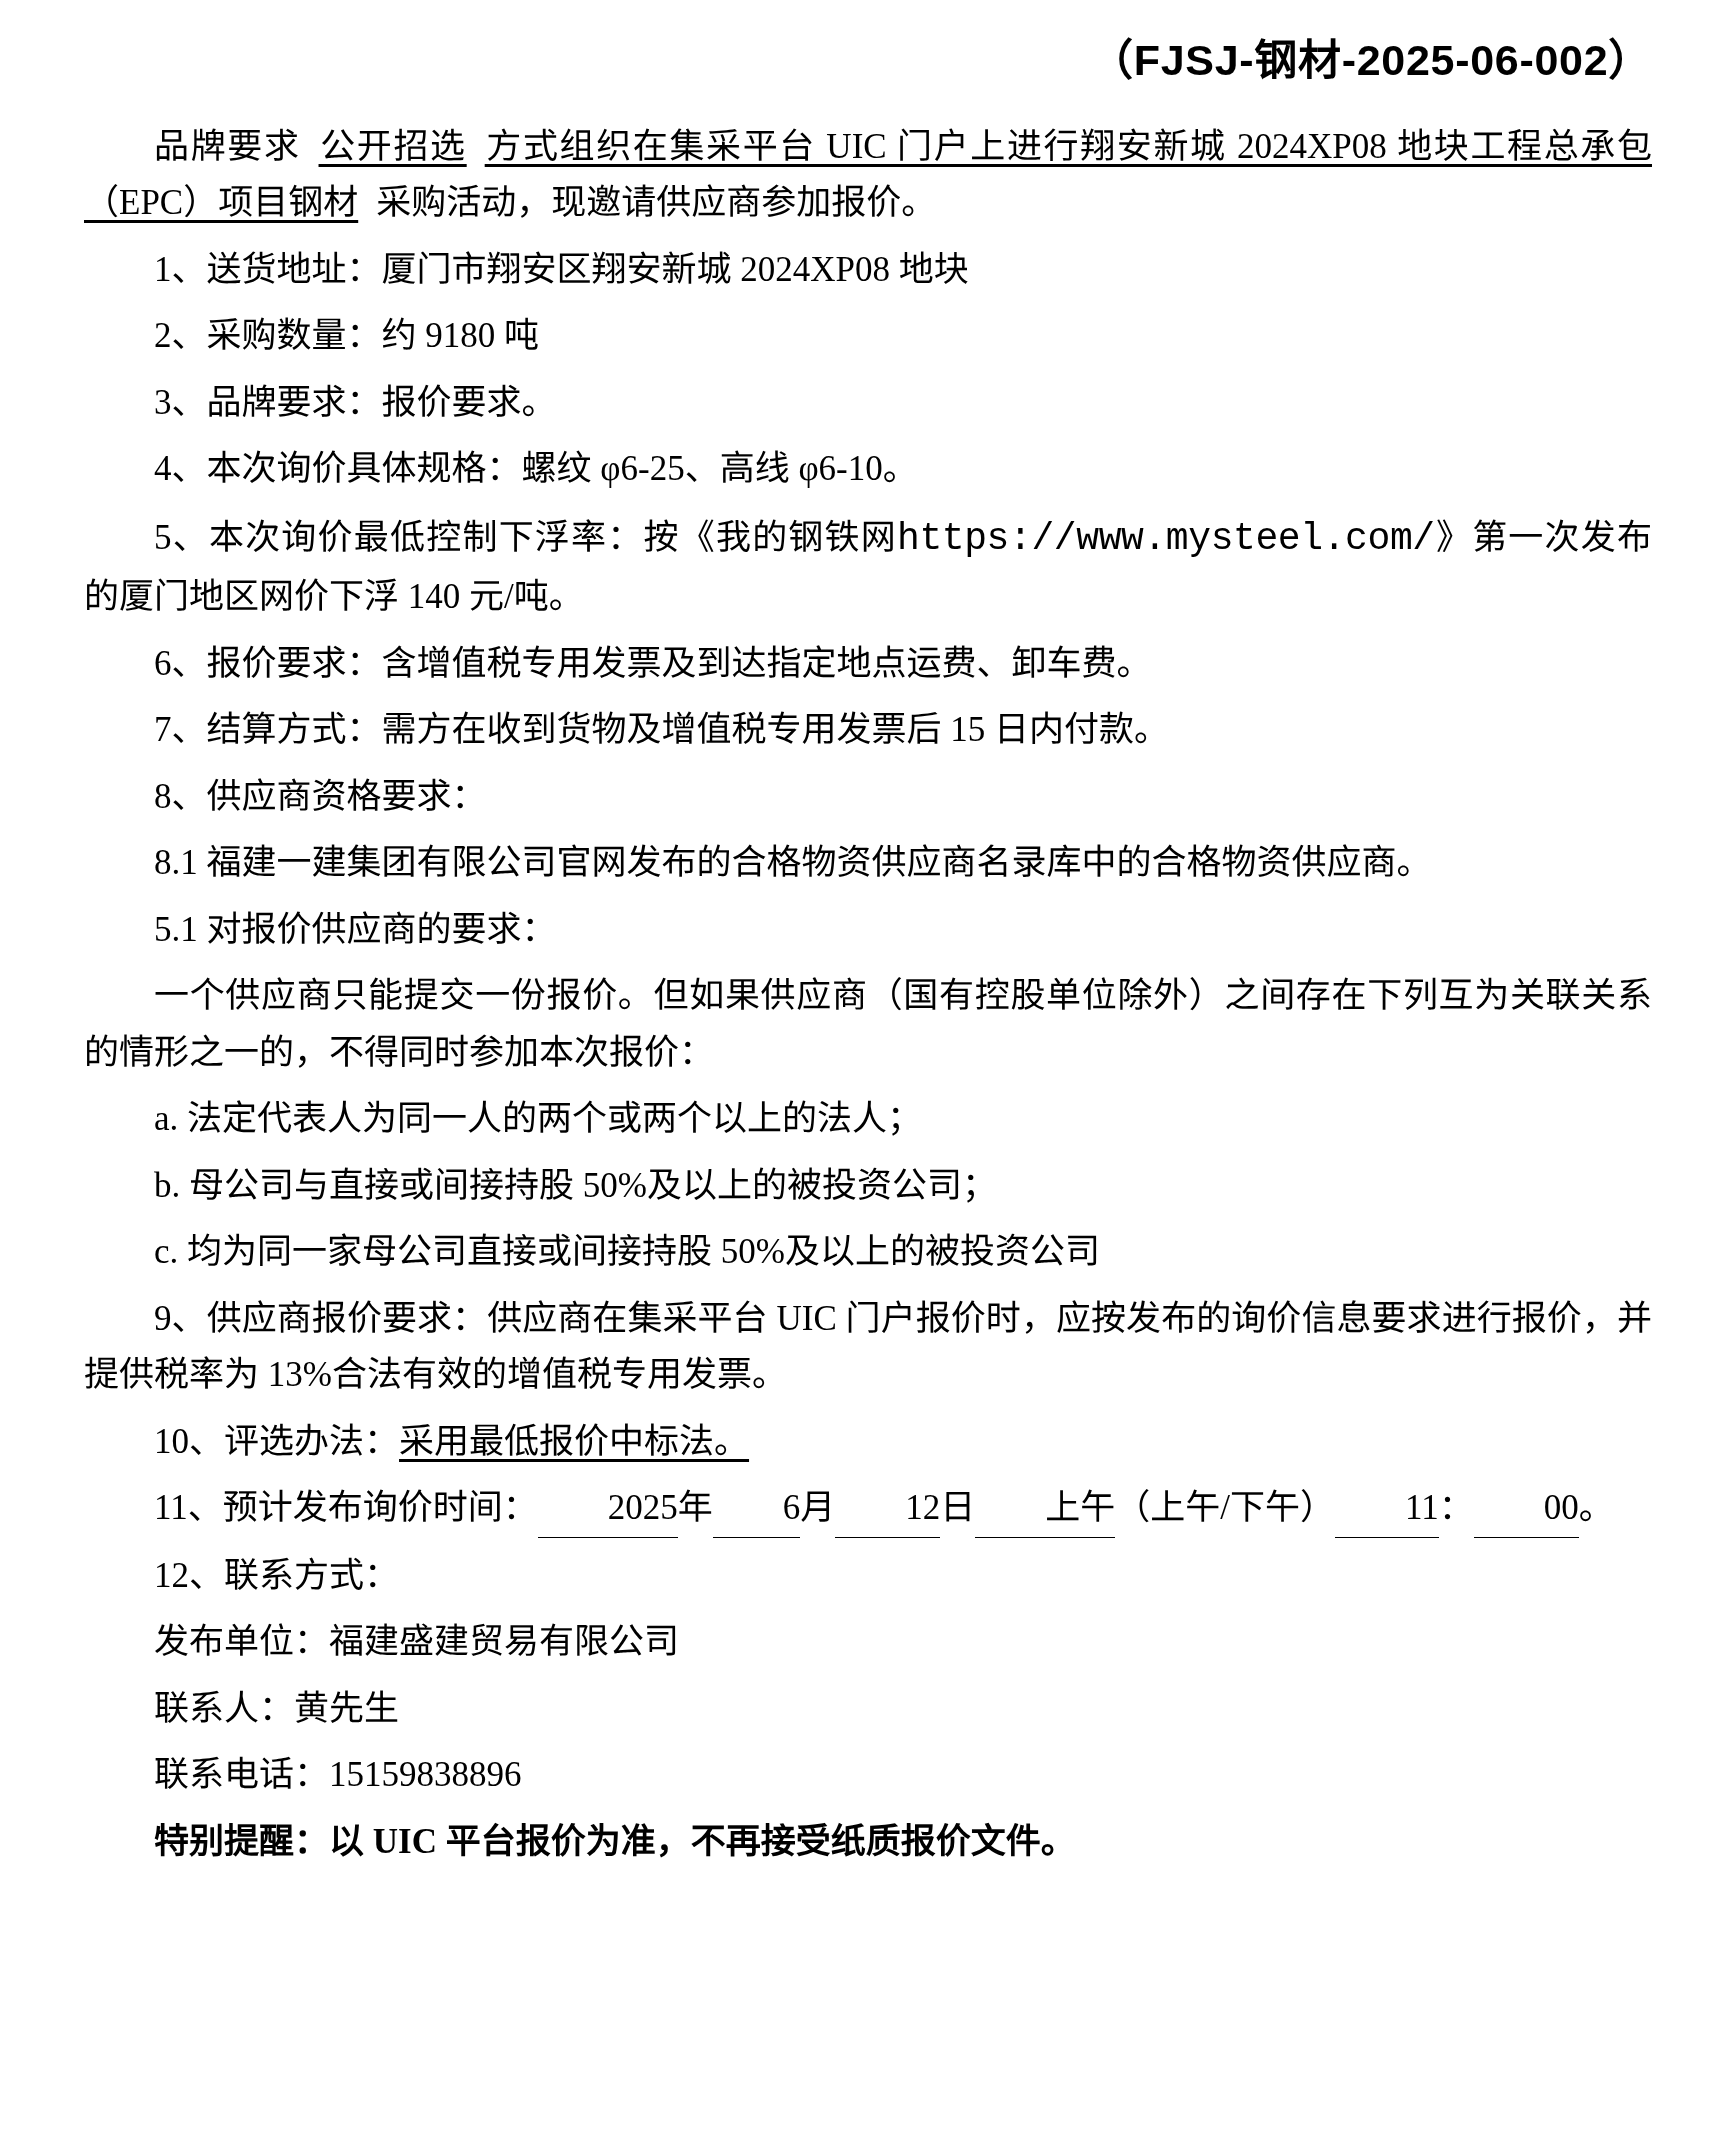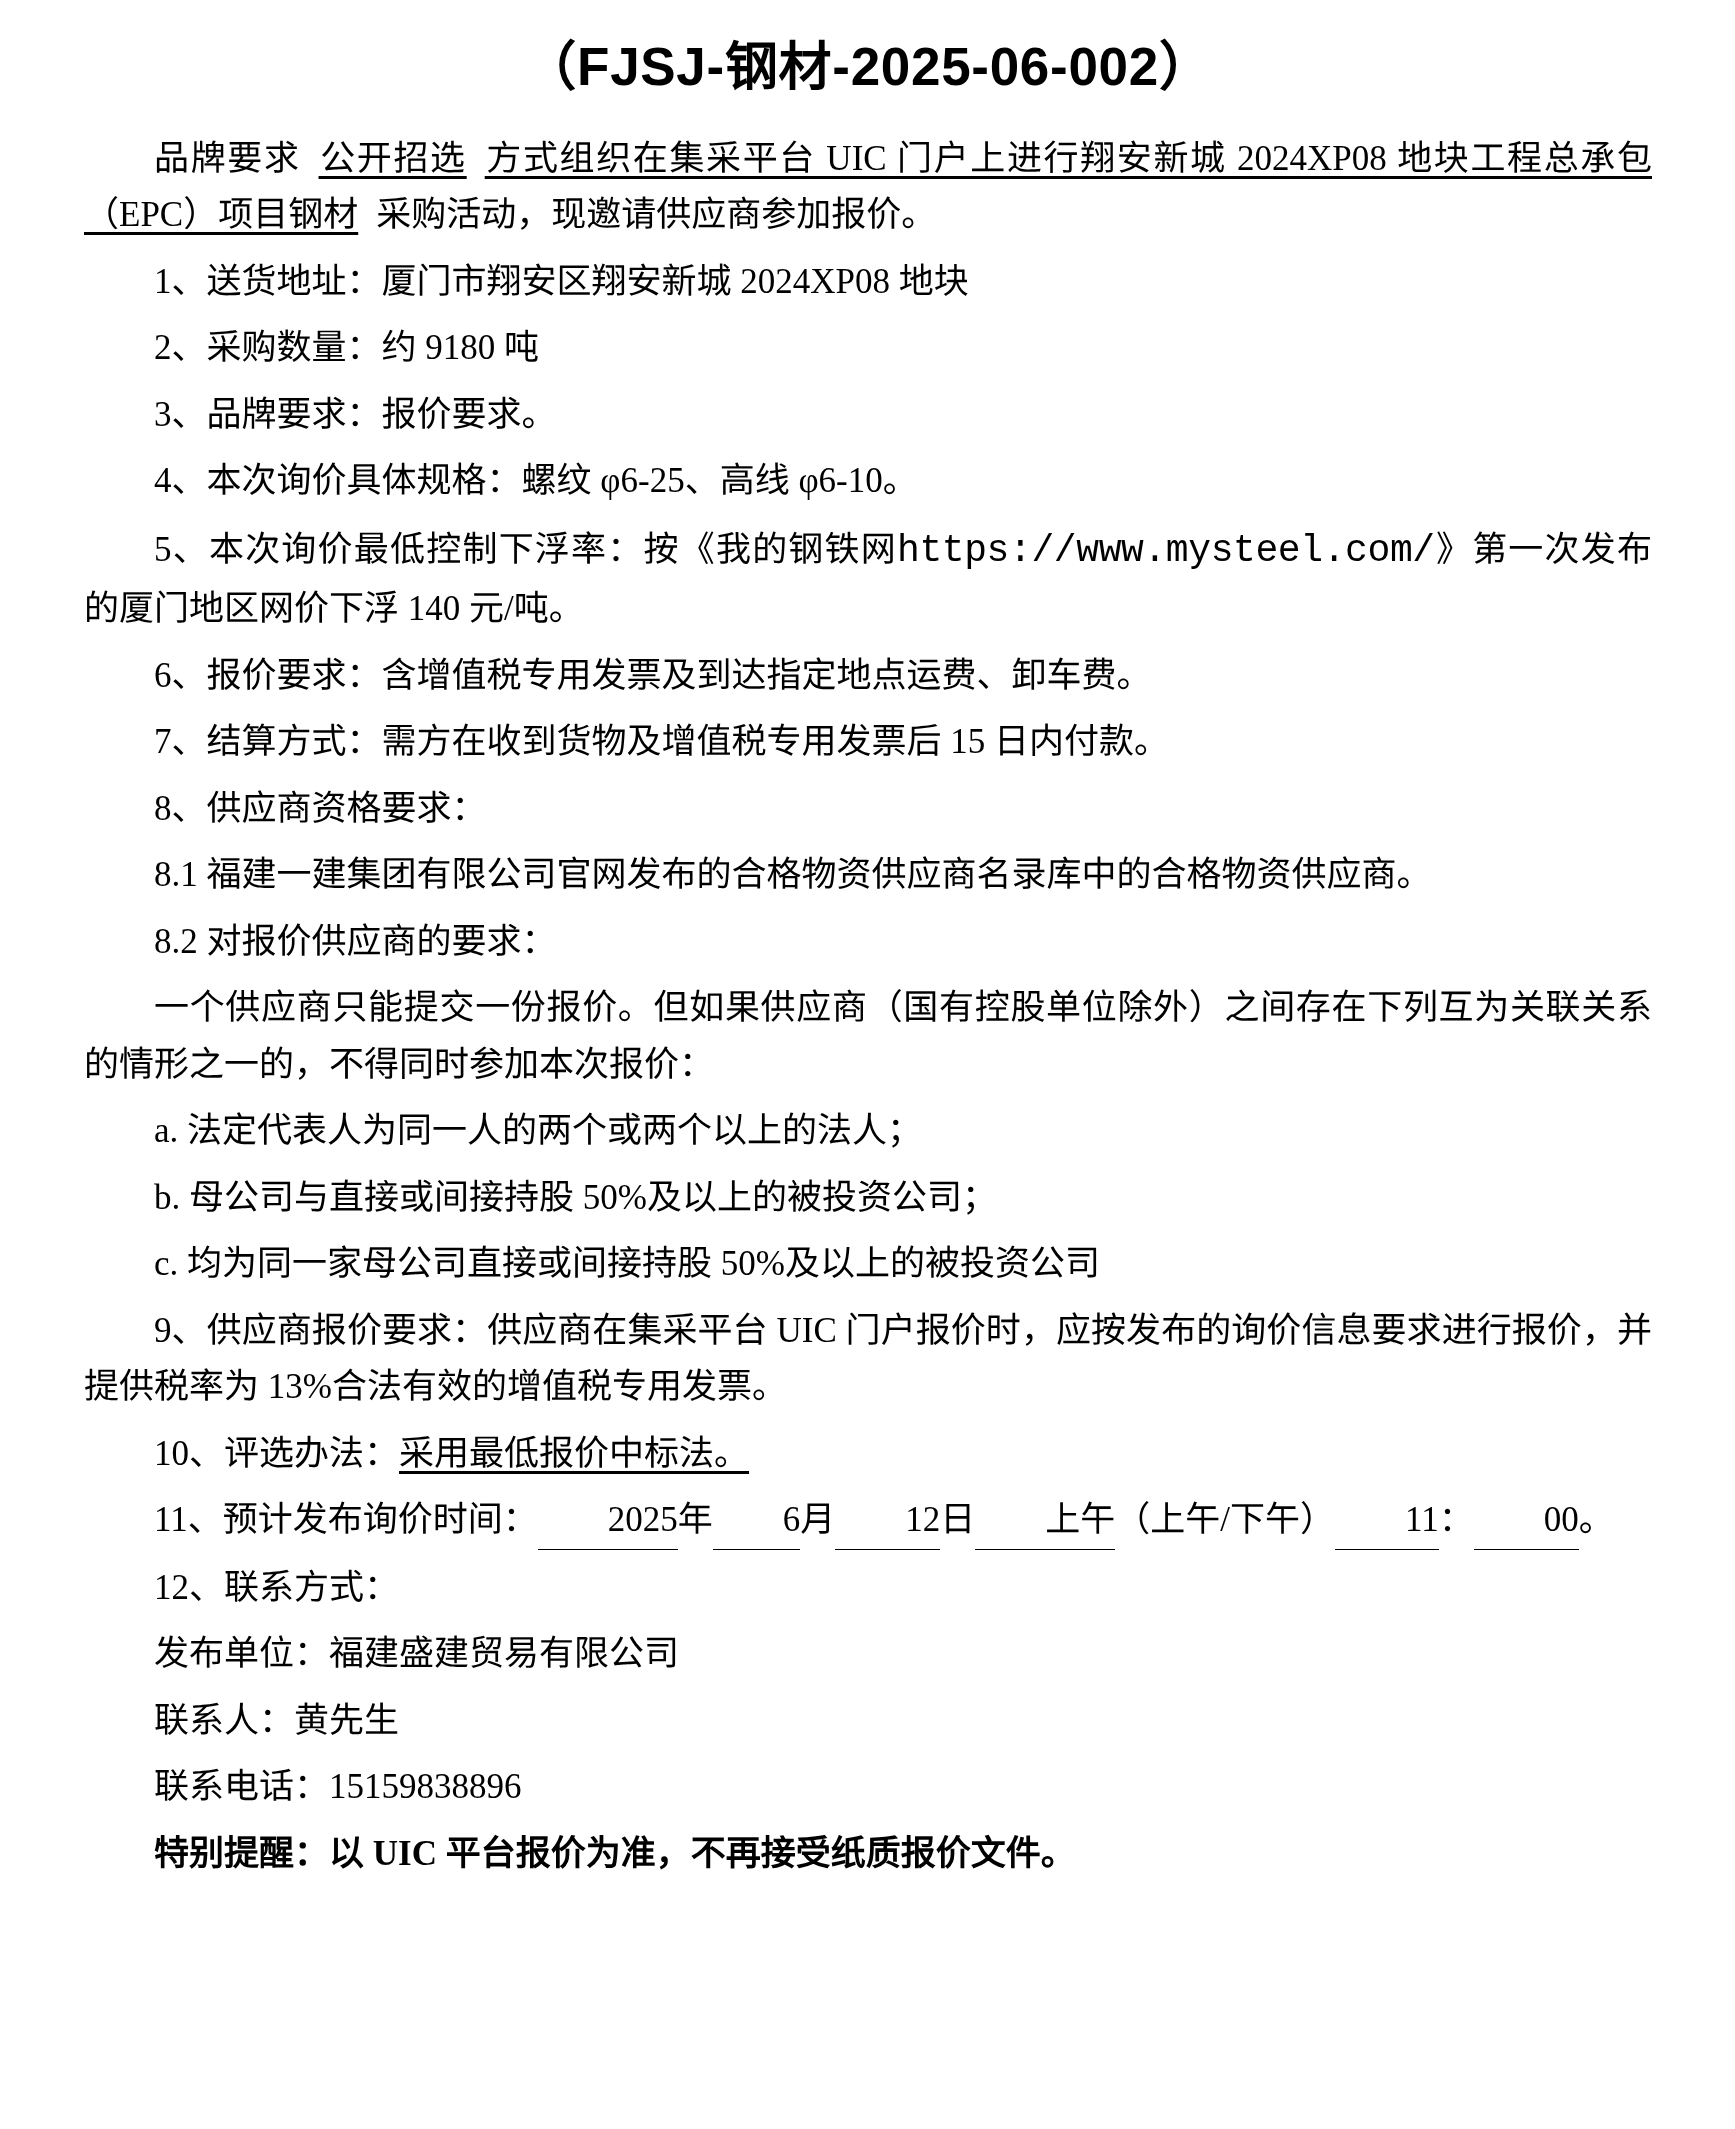--- a/index.html
+++ b/index.html
@@ -15,22 +15,22 @@
     -webkit-font-smoothing: antialiased;
   }
   .page {
     width: 1736px;
     min-height: 2129px;
     box-sizing: border-box;
     padding: 21px 84px 28px 84px;
     background: #ffffff;
   }
   .doc-title {
-    text-align: center;
-    font-size: 53px;
+    text-align: right;
+    font-size: 43px;
     font-weight: 700;
     letter-spacing: 0.7px;
     margin: 14px 0 32px 0;
     line-height: 1.2;
     font-family: "Liberation Sans", "DejaVu Sans", sans-serif;
   }
   p.para {
     font-size: 35px;
     line-height: 1.62;
     margin: 0 0 9.8px 0;
@@ -99,21 +99,21 @@
   <p class="para indent">
     <span>7、</span><span>结算方式：</span><span>需方在收到货物及增值税专用发票后 15 日内付款。</span>
   </p>
 
   <p class="para indent">
     <span>8、</span><span>供应商资格要求：</span>
   </p>
 
   <p class="para indent">8.1 福建一建集团有限公司官网发布的合格物资供应商名录库中的合格物资供应商。</p>
 
-  <p class="para indent">8.2 对报价供应商的要求：</p>
+  <p class="para indent">5.1 对报价供应商的要求：</p>
 
   <p class="para indent">一个供应商只能提交一份报价。但如果供应商（国有控股单位除外）之间存在下列互为关联关系的情形之一的，不得同时参加本次报价：</p>
 
   <p class="para indent">a. 法定代表人为同一人的两个或两个以上的法人；</p>
   <p class="para indent">b. 母公司与直接或间接持股 50%及以上的被投资公司；</p>
   <p class="para indent">c. 均为同一家母公司直接或间接持股 50%及以上的被投资公司</p>
 
   <p class="para indent">
     <span>9、</span><span>供应商报价要求：</span><span>供应商在集采平台 UIC 门户报价时，应按发布的询价信息要求进行报价，并提供税率为 13%合法有效的增值税专用发票。</span>
   </p>

